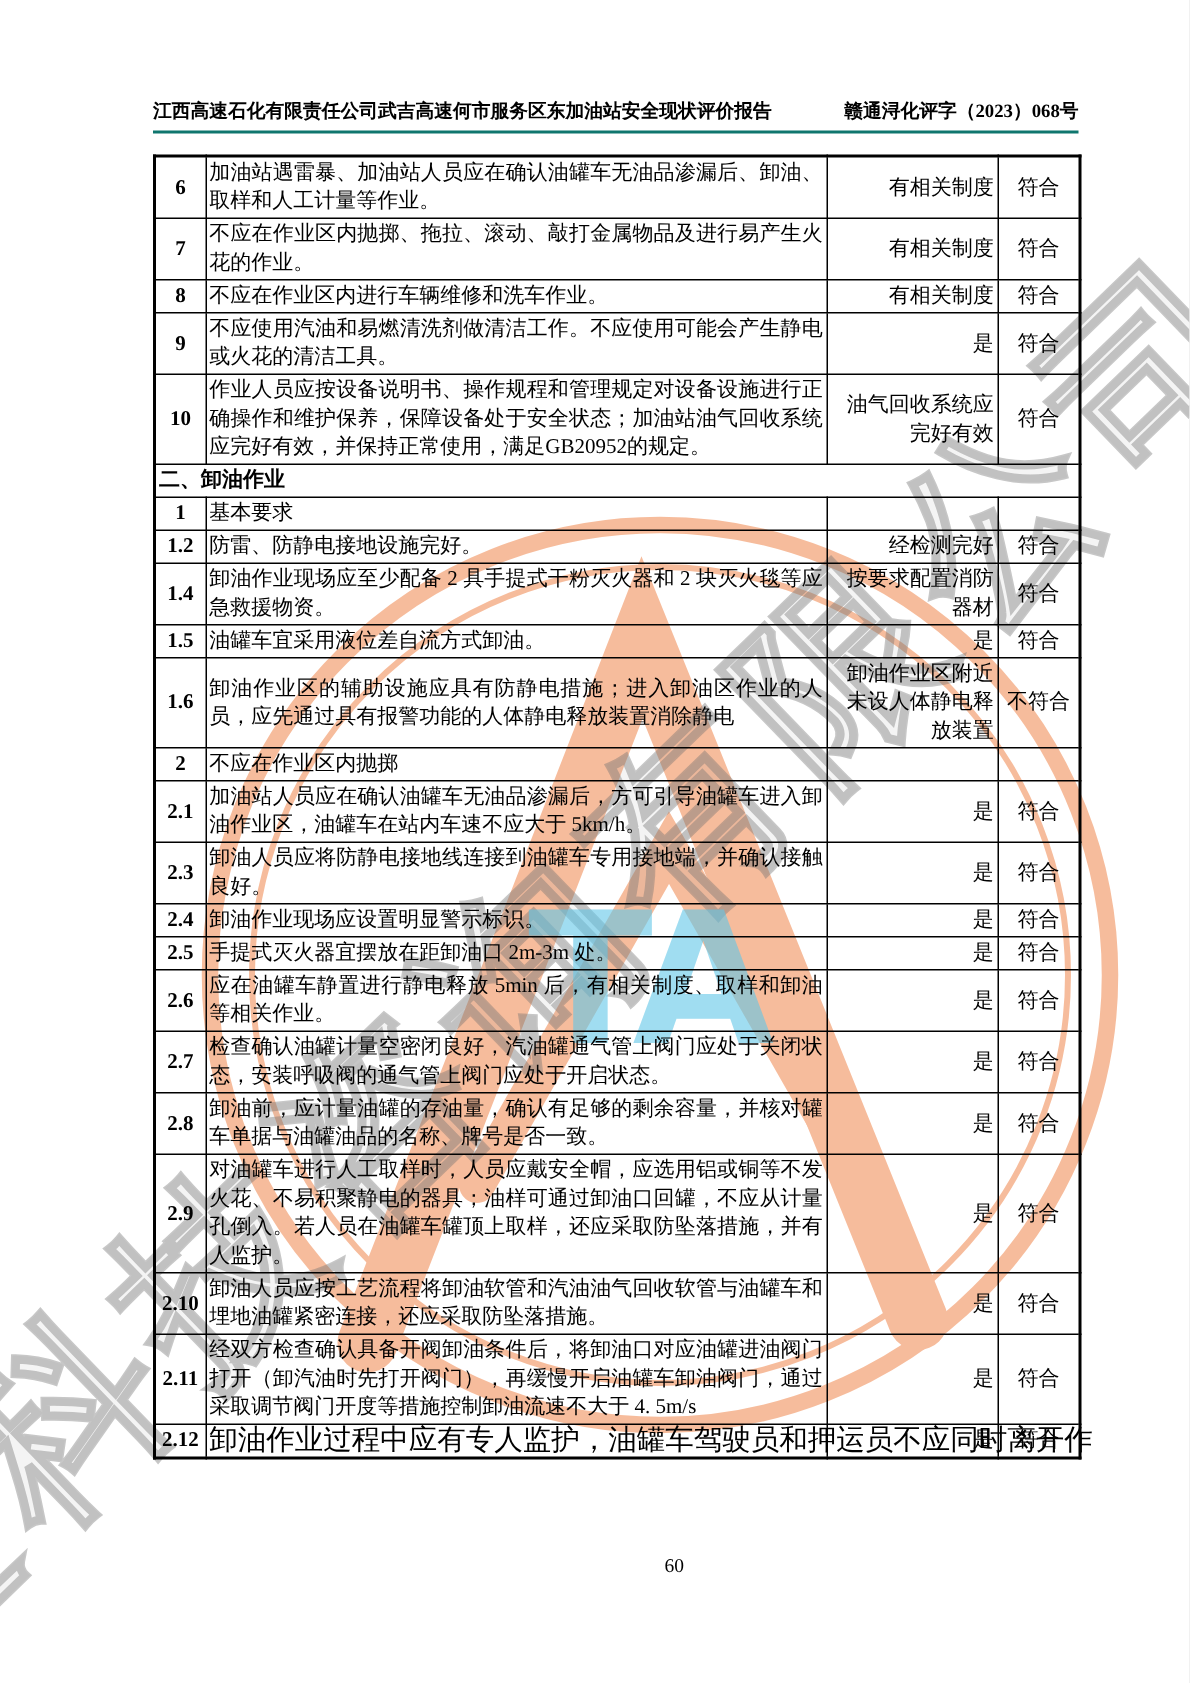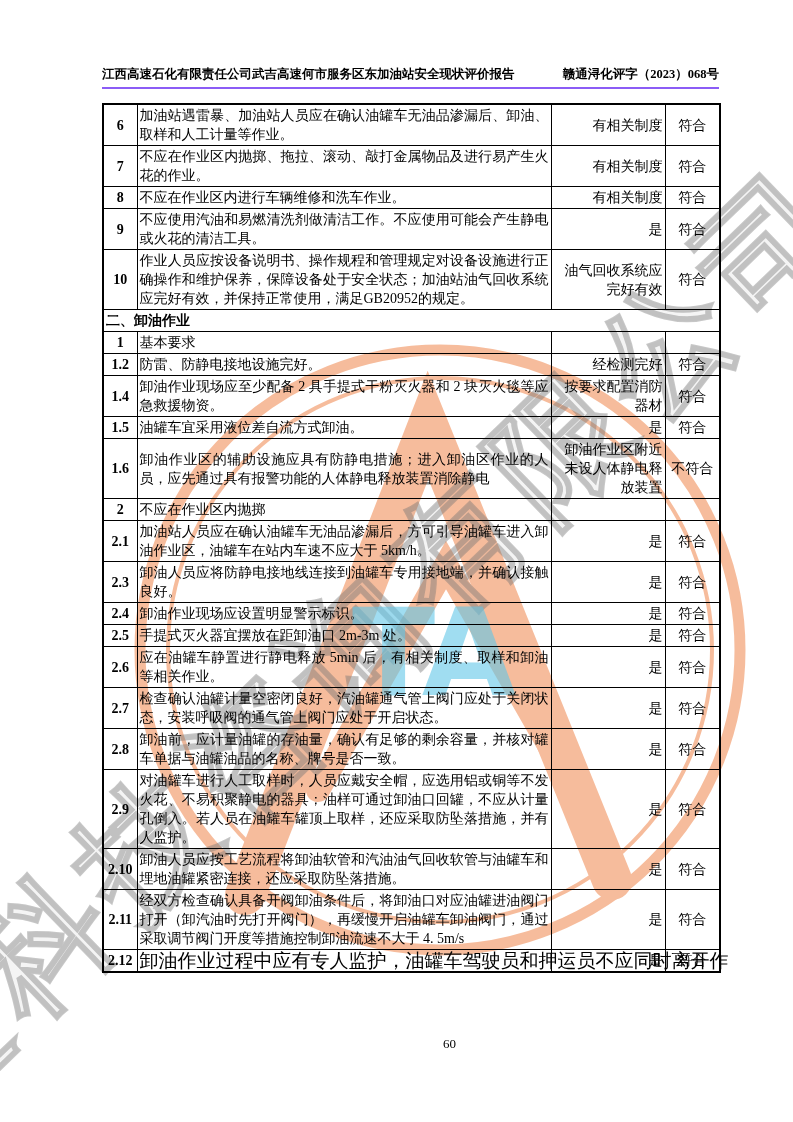--- a/index.html
+++ b/index.html
@@ -5,21 +5,21 @@
   html,body { margin:0; padding:0; background:#e8e8e8; }
   .page {
     position:relative; width:793px; height:1122px; margin:0 auto;
     background:#ffffff; overflow:hidden;
     font-family:"Liberation Serif","DejaVu Serif",serif; color:#000;
   }
   
   .doc-header {
     position:absolute; left:102px; top:66px; width:617px;
     display:flex; justify-content:space-between; align-items:flex-end;
-    border-bottom:2px solid #8b5cf6; padding-bottom:4px;
+    border-bottom:2px solid #0f766e; padding-bottom:4px;
     font-size:12.5px; font-weight:bold; white-space:nowrap;
   }
   
   table.eval {
     position:absolute; left:102px; top:103px; width:617px;
     border-collapse:collapse; table-layout:fixed;
     border:2px solid #000;
   }
   table.eval td {
     border:1px solid #000; font-size:14px; line-height:19px;

